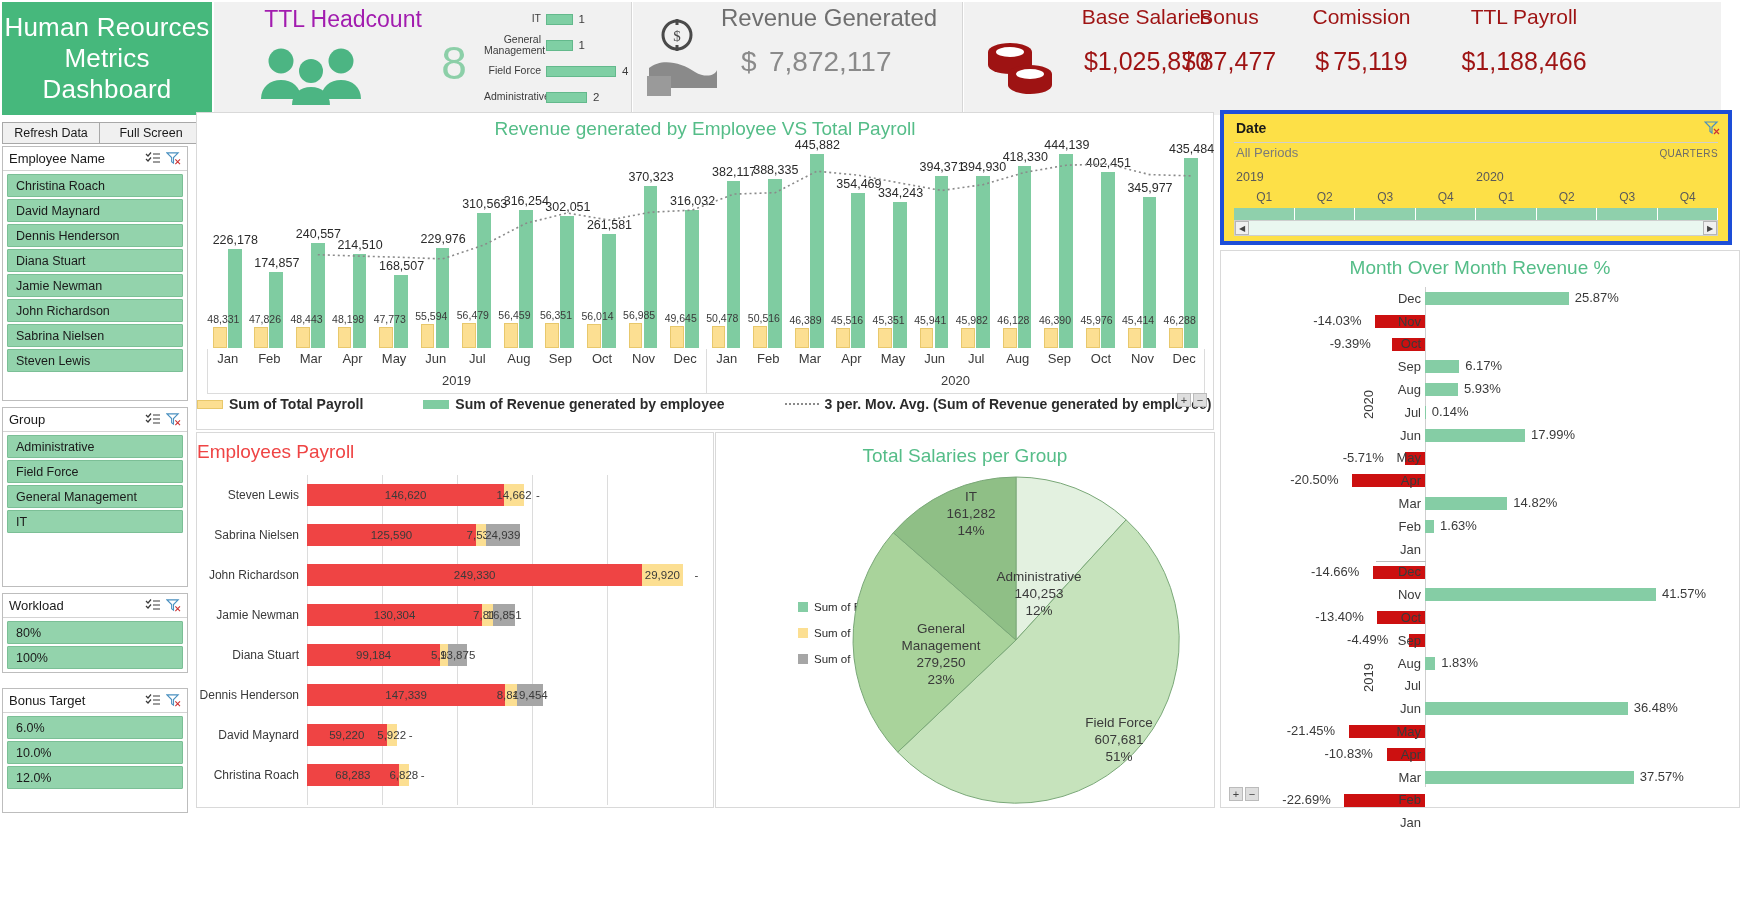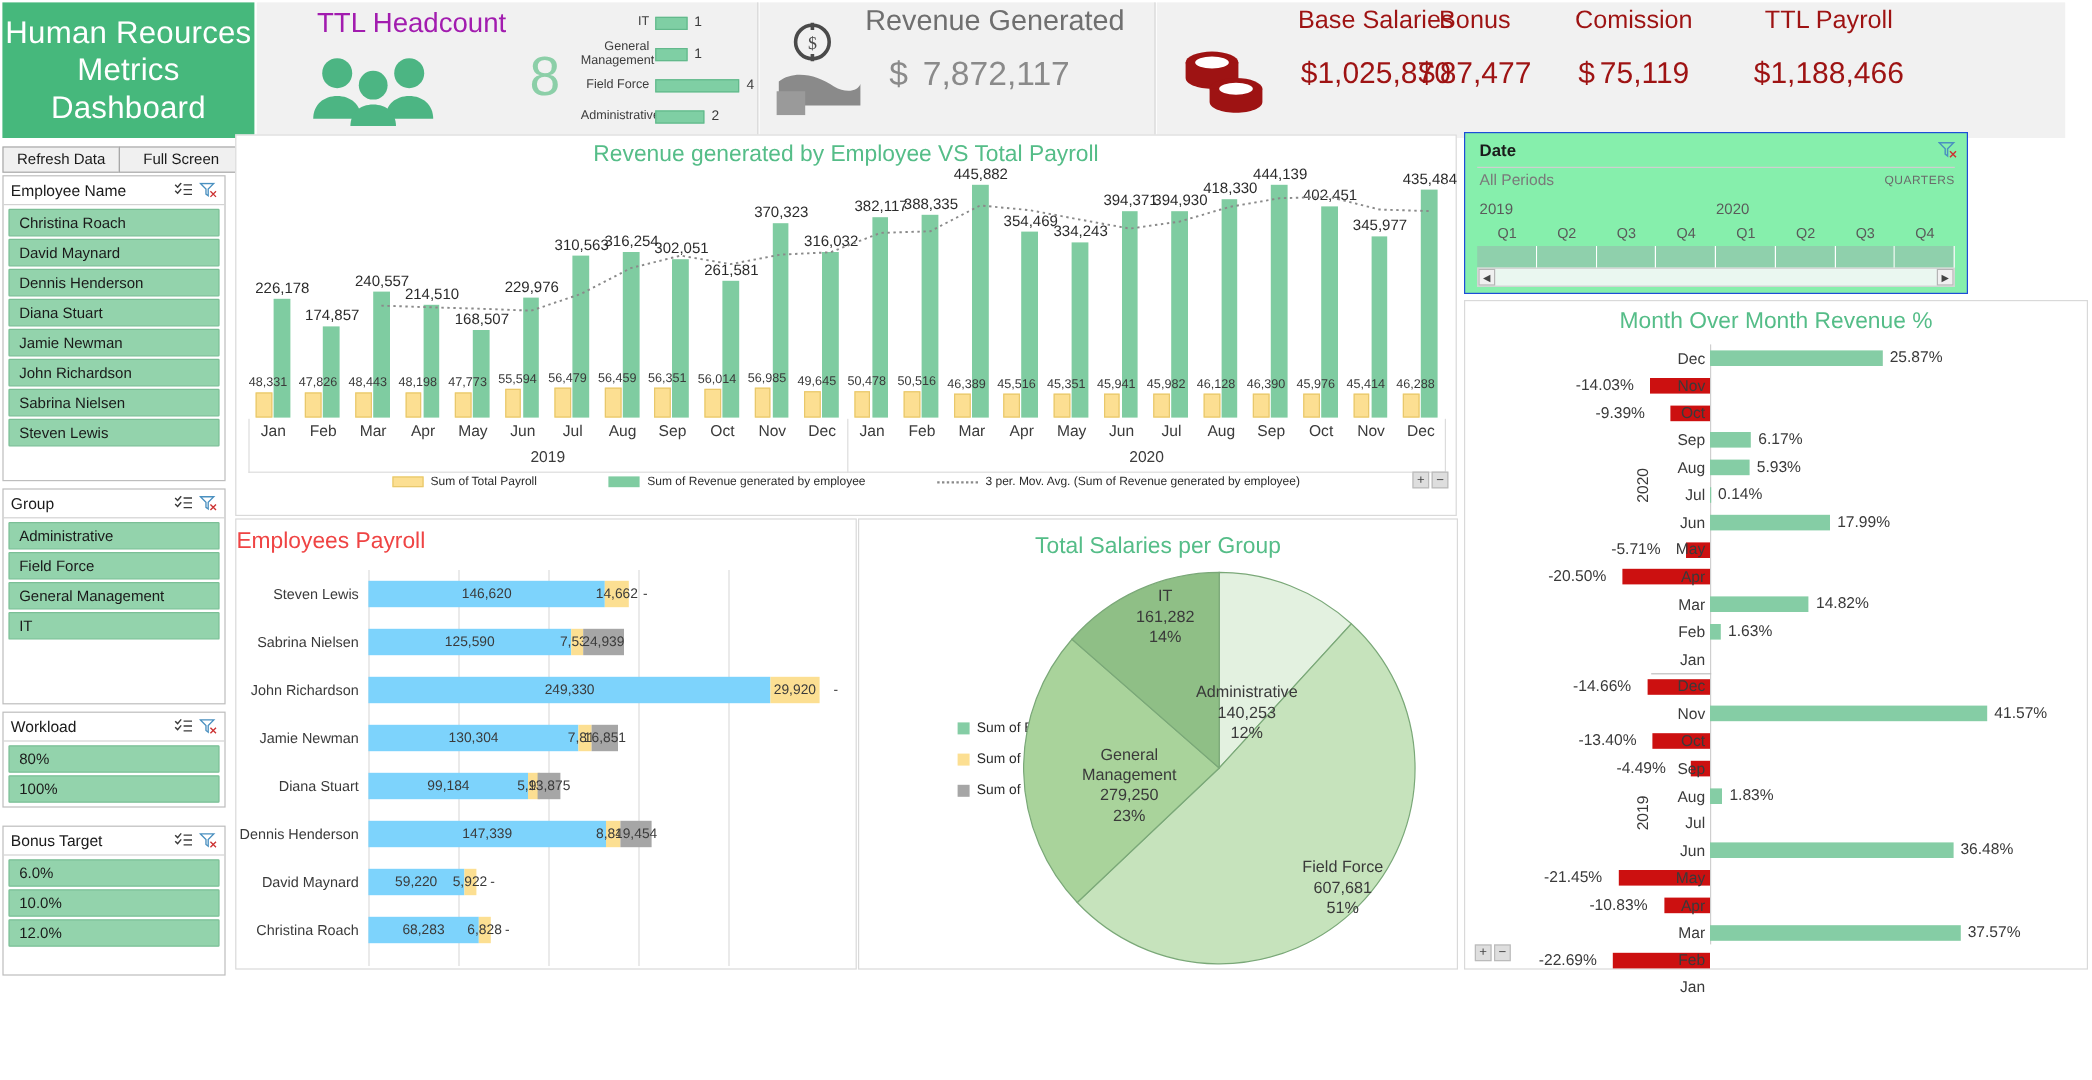--- a/index.html
+++ b/index.html
@@ -115,22 +115,22 @@
   }
   .mc-axis { position:absolute; left:10px; top:236px; width:998px; height:45px; }
   .axis-split { position:absolute; top:0; width:50%; height:100%; border:1px solid #dcdcdc; border-top:none; }
   .axis-split.left { left:0; border-right:none;}
   .axis-split.right { left:50%; }
   .months { position:absolute; left:0; top:0; width:100%; height:22px; display:flex; }
   .months span { flex:1; text-align:center; font-size:13px; color:#3a3a3a; padding-top:2px; }
   .yeartag { position:absolute; top:24px; width:100%; text-align:center; font-size:13px; color:#3a3a3a; }
   .mc-legend {
     position:absolute; left:0; top:283px; width:100%;
-    display:flex; justify-content:center; align-items:center; gap:60px;
-    font-size:10px; color:#2b2b2b;
+    display:flex; align-items:center; gap:60px;
+    font-size:14px; color:#2b2b2b;font-weight:bold;
   }
   .lg { display:flex; align-items:center; gap:6px; }
   .sw { width:26px; height:9px; display:inline-block; }
   .sw.yellow { background:#fcdf92; border:1px solid #e8c86c; }
   .sw.green { background:#7fcca1; }
   .sw.dots { border-bottom:2px dotted #8a8a8a; height:1px; width:34px; }
   .plusminus { position:absolute; right:6px; bottom:22px; display:flex; gap:2px; }
   .pm { width:14px; height:14px; background:#dedede; border:1px solid #bbb;
         font-size:11px; display:flex; align-items:center; justify-content:center; color:#444; }
 
@@ -139,42 +139,42 @@
     position:absolute; left:196px; top:432px; width:518px; height:376px;
     background:#fff; border:1px solid #d9d9d9;
   }
   .ep-title { position:absolute; left:0; top:8px; width:100%; text-align:left; color:#ef4444; font-size:19px; }
   .ep-rows { position:absolute; left:0; top:42px; width:100%; height:330px; }
   .ep-row { position:relative; height:40px; display:flex; align-items:center; }
   .ep-name { width:110px; text-align:right; padding-right:8px; font-size:12px; color:#3a3a3a; }
   .ep-track { position:relative; flex:1; height:22px; }
   .ep-seg { position:absolute; top:0; height:22px; display:flex; align-items:center; justify-content:center;
             font-size:11.5px; color:#3a3a3a; white-space:nowrap; }
-  .ep-seg.base { background:#7dd3fc; }
+  .ep-seg.base { background:#ef4444; }
   .ep-seg.bonus { background:#fcdf92; }
   .ep-seg.comm { background:#a6a6a6; }
   .ep-dash { position:absolute; top:0; height:22px; font-size:11.5px; color:#3a3a3a; display:flex; align-items:center; }
   .ep-grid { position:absolute; left:110px; top:42px; right:0; height:330px; pointer-events:none; }
   .ep-gl { position:absolute; top:0; bottom:0; width:1px; background:#dcdcdc; }
 
   
   .piewrap {
     position:absolute; left:715px; top:432px; width:500px; height:376px;
     background:#fff; border:1px solid #d9d9d9;
   }
   .pie-title { position:absolute; left:0; top:12px; width:100%; text-align:center; color:#55bd88; font-size:19px; }
   .pie-legend { position:absolute; left:82px; top:168px; font-size:11.5px; color:#2b2b2b; }
   .pie-legend .lgrow { display:flex; align-items:center; gap:6px; margin-bottom:14px; }
   .psw { width:10px; height:10px; display:inline-block; }
   .pie-label { position:absolute; text-align:center; font-size:13.5px; color:#3a3a3a; line-height:1.25; }
 
   
   .timeline {
-    position:absolute; left:1220px; top:110px; width:420px; height:135px;
-    background:#86efac; border:1px solid #1d4ed8;
+    position:absolute; left:1220px; top:110px; width:512px; height:135px;
+    background:#fde047; border:4px solid #1d4ed8;
   }
   .tl-title { position:absolute; left:12px; top:6px; font-size:14px; font-weight:bold; color:#1a1a1a; }
   .tl-filter { position:absolute; right:8px; top:7px; }
   .tl-rule { position:absolute; left:10px; right:10px; top:28px; height:1px; background:#cfcfcf; }
   .tl-period { position:absolute; left:12px; top:31px; font-size:13px; color:#7a7a7a; }
   .tl-gran { position:absolute; right:10px; top:34px; font-size:10px; color:#6a6a6a; letter-spacing:.4px; }
   .tl-years { position:absolute; left:12px; top:56px; right:12px; height:16px; }
   .tl-year { position:absolute; font-size:12.5px; color:#5a5a5a; }
   .tl-quarters { position:absolute; left:10px; top:76px; right:10px; height:16px; display:flex; }
   .tl-quarters span { flex:1; text-align:center; font-size:12px; color:#5a5a5a; }

